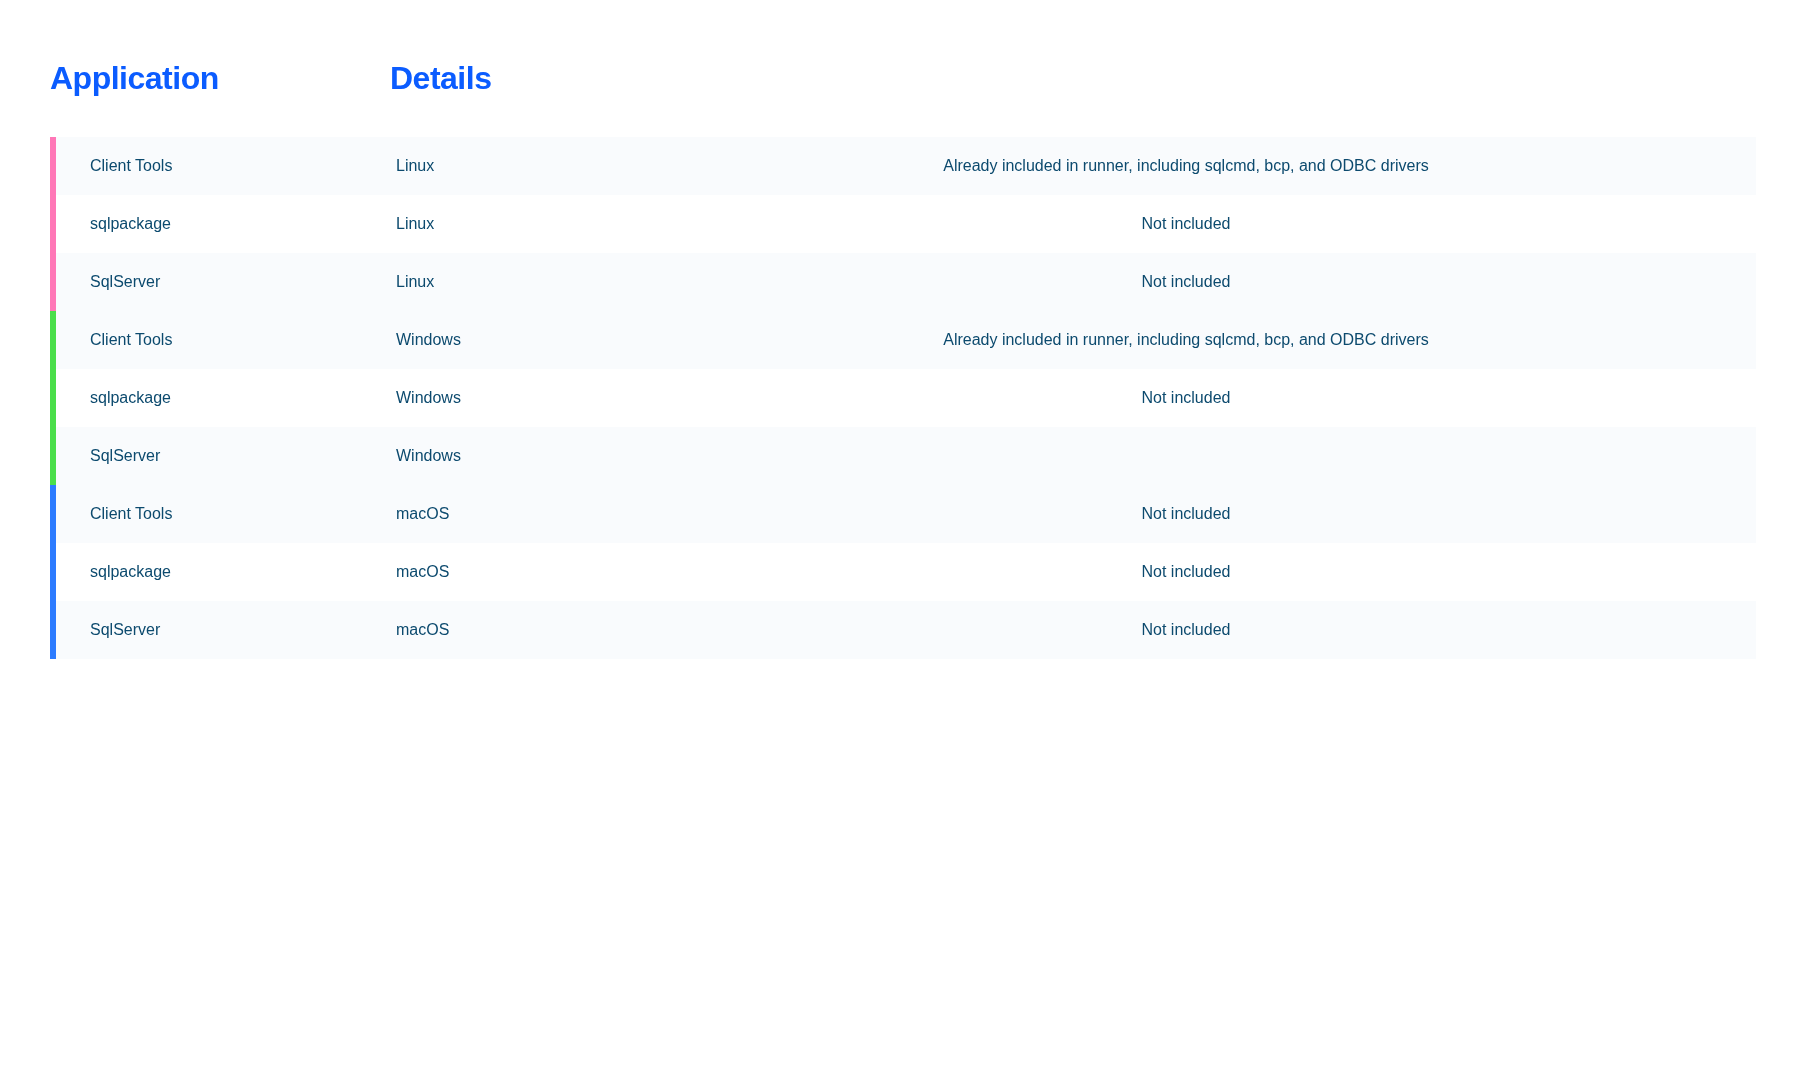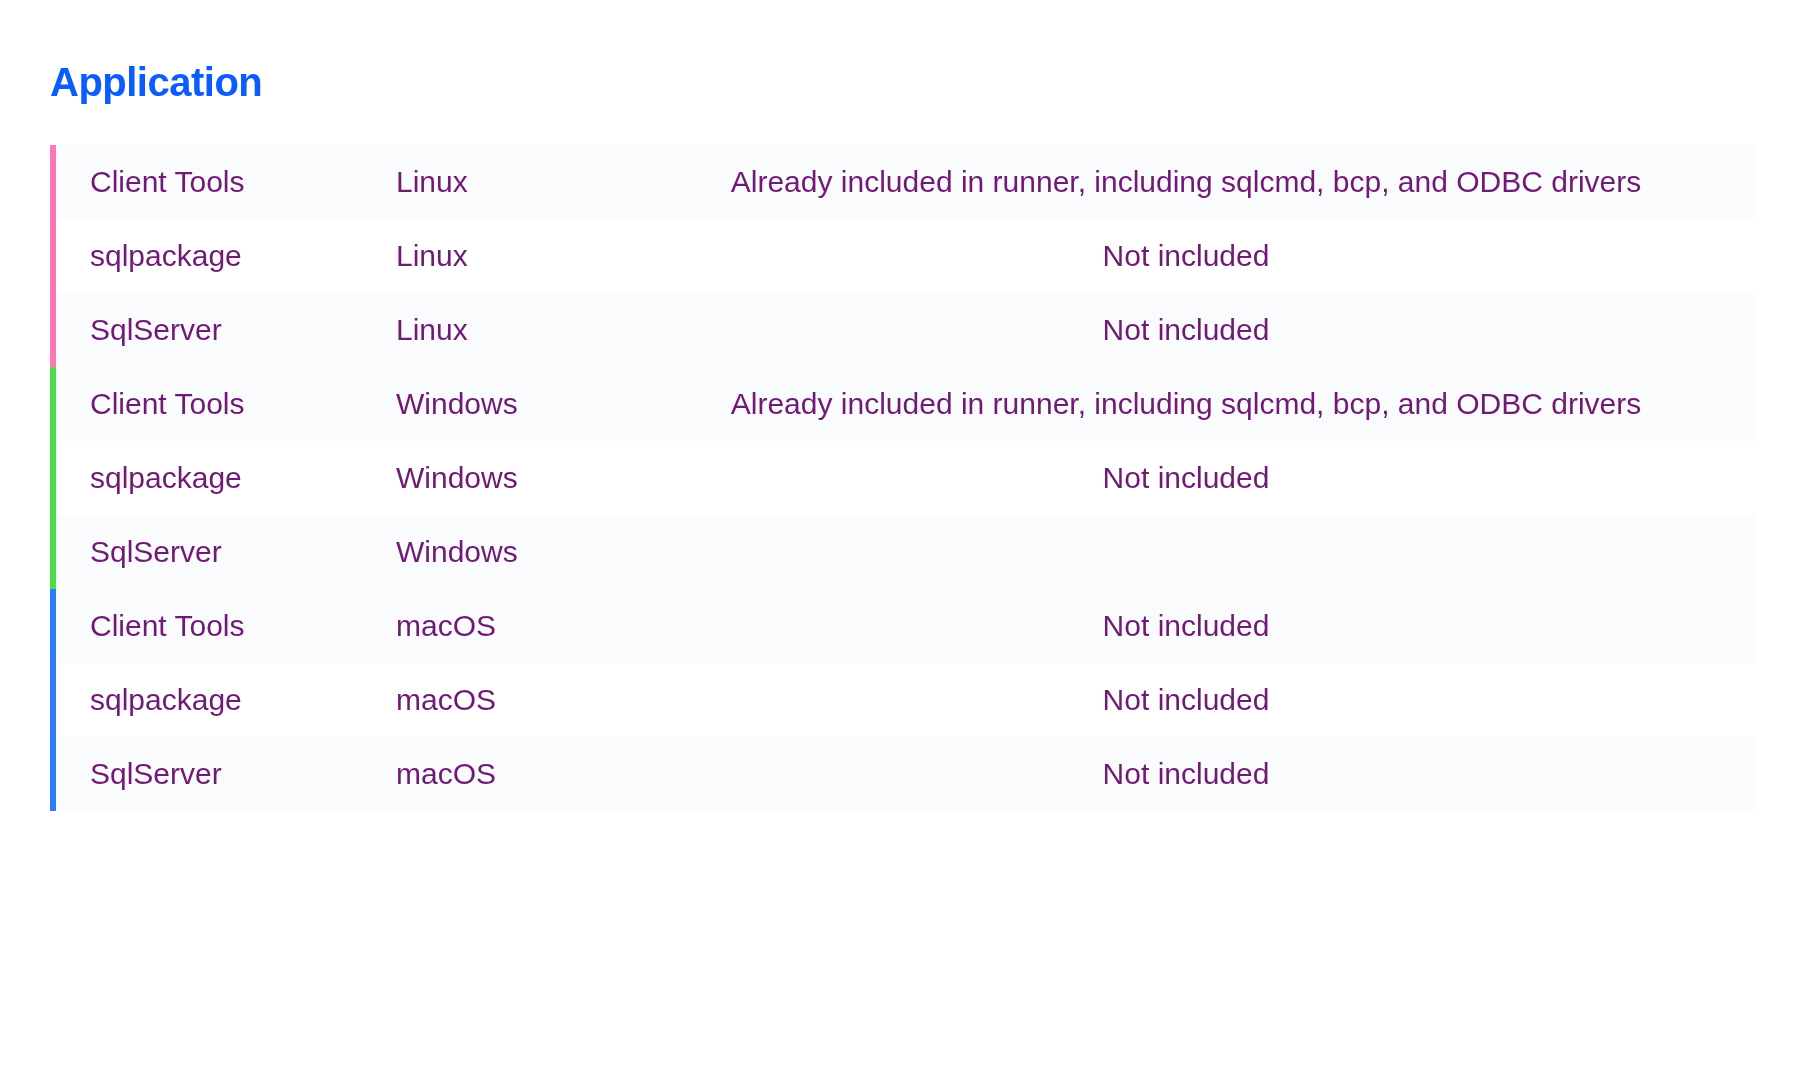--- a/index.html
+++ b/index.html
@@ -16,38 +16,38 @@
   }
   .table-wrap {
     width: 100%;
   }
   .header-row {
     display: grid;
     grid-template-columns: 340px 220px 1fr;
     padding-bottom: 40px;
   }
   .header-cell {
-    font-size: 40px;
+    font-size: 32px;
     font-weight: 700;
     color: #0b5cff;
     letter-spacing: -0.5px;
   }
   .group {
     border-left: 6px solid transparent;
   }
   .group.pink { border-left-color: #ff77b7; }
   .group.green { border-left-color: #4ade4a; }
   .group.blue { border-left-color: #2c7bff; }
   .row {
     display: grid;
     grid-template-columns: 306px 220px 1fr;
     align-items: center;
     padding: 20px 0 20px 34px;
-    font-size: 30px;
-    color: #701a75;
+    font-size: 16px;
+    color: #0c4a6e;
   }
   .row:nth-child(odd) {
     background: #f9fbfd;
   }
   .row:nth-child(even) {
     background: #ffffff;
   }
   .cell {
     white-space: nowrap;
     overflow: hidden;
@@ -57,20 +57,21 @@
     white-space: normal;
     text-align: center;
   }
 </style>
 </head>
 <body>
 
 <div class="table-wrap">
   <div class="header-row">
     <div class="header-cell">Application</div>
+    <div class="header-cell">Details</div>
   </div>
   <div id="groups-container">
       <div class="group pink">
         <div class="row">
           <div class="cell">Client Tools</div>
           <div class="cell">Linux</div>
           <div class="cell details">Already included in runner, including sqlcmd, bcp, and ODBC drivers</div>
         </div>
         <div class="row">
           <div class="cell">sqlpackage</div>

